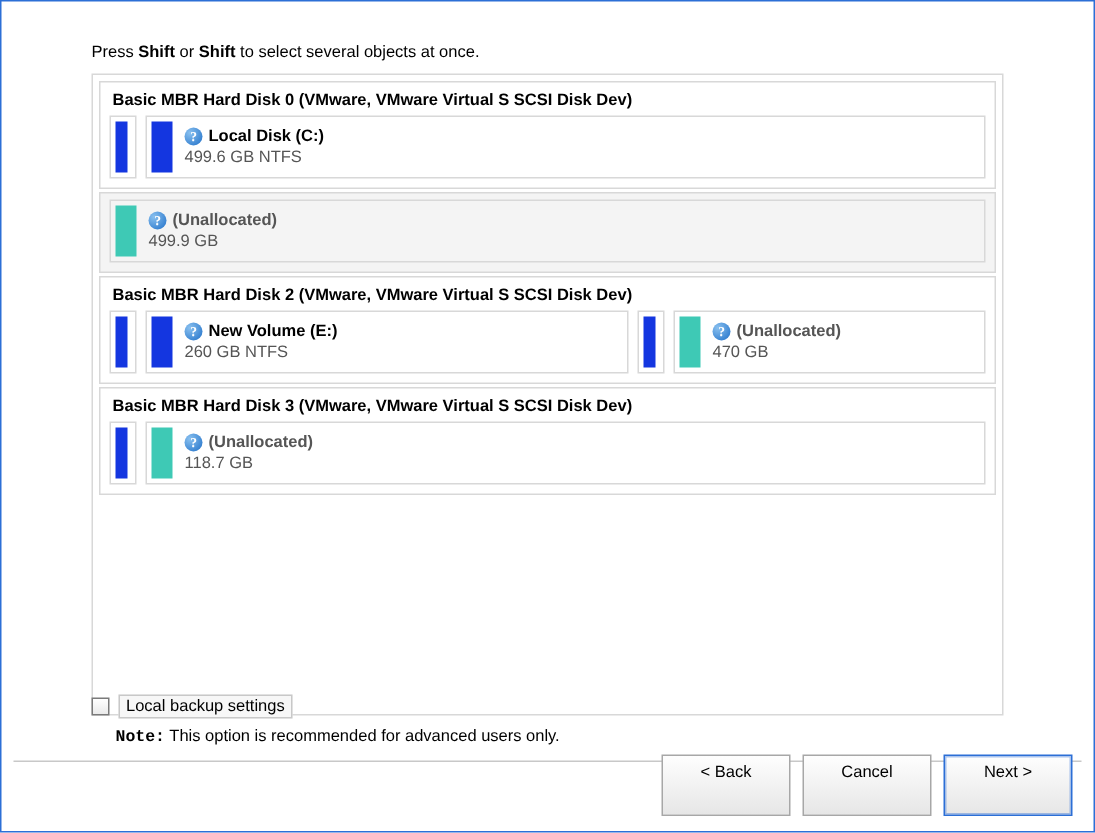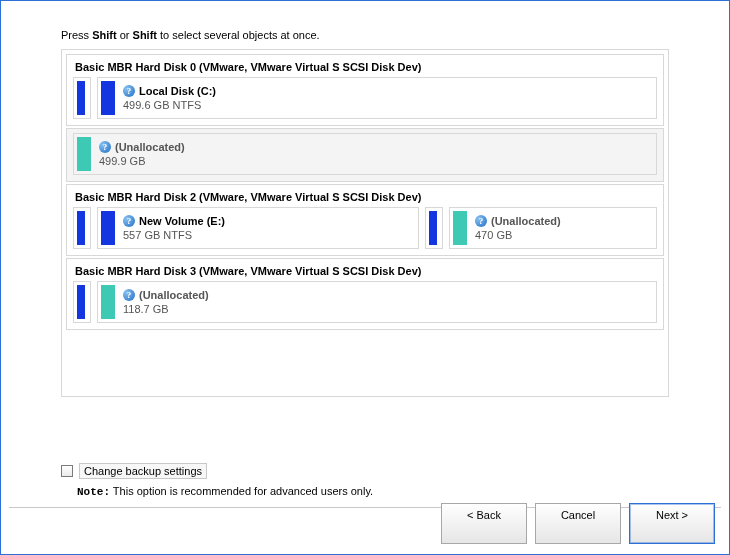--- a/index.html
+++ b/index.html
@@ -21,21 +21,21 @@
     padding: 20px 38px 0 38px;
   }
   .hint {
     margin: 8px 22px 8px 22px;
     font-size: 11px;
   }
   .disk-list {
     border: 1px solid #d8d8d8;
     margin: 0 22px;
     padding: 2px;
-    height: 348px;
+    height: 428px;
     overflow: hidden;
   }
   .disk {
     border: 1px solid #d8d8d8;
     margin: 2px;
     padding: 4px 6px 6px 6px;
   }
   .disk.dim { background: #f4f4f4; color:#555; }
   .disk-title {
     font-weight: bold;
@@ -181,21 +181,21 @@
           <div class="vol-wrap" style="flex:0 0 auto">
             <span class="vslice"></span>
           </div>
           <div class="vol-wrap" style="flex:1.57">
             <span class="vslice wide"></span>
             <div class="vol-info">
               <div class="vol-name">
                 <span class="qicon">?</span>
                 <span>New Volume (E:)</span>
               </div>
-              <div class="vol-sub">557 GB NTFS</div>
+              <div class="vol-sub">260 GB NTFS</div>
             </div>
           </div>
           <div class="vol-wrap" style="flex:0 0 auto">
             <span class="vslice"></span>
           </div>
           <div class="vol-wrap" style="flex:1">
             <span class="vslice wide teal"></span>
             <div class="vol-info">
               <div class="vol-name unalloc">
                 <span class="qicon">?</span>
@@ -225,21 +225,21 @@
           </div>
         </div>
       </div>
 
     </div>
   </div>
 
   <div class="footer-area">
     <div class="change-row">
       <span class="cb"></span>
-      <span class="framed-label">Change backup settings</span>
+      <span class="framed-label">Local backup settings</span>
     </div>
     <div class="note">
       <b>Note:</b><span> This option is recommended for advanced users only.</span>
     </div>
   </div>
 
   <div class="divider"></div>
 
   <div class="btnbar">
     <div class="btn">&lt; Back</div>

